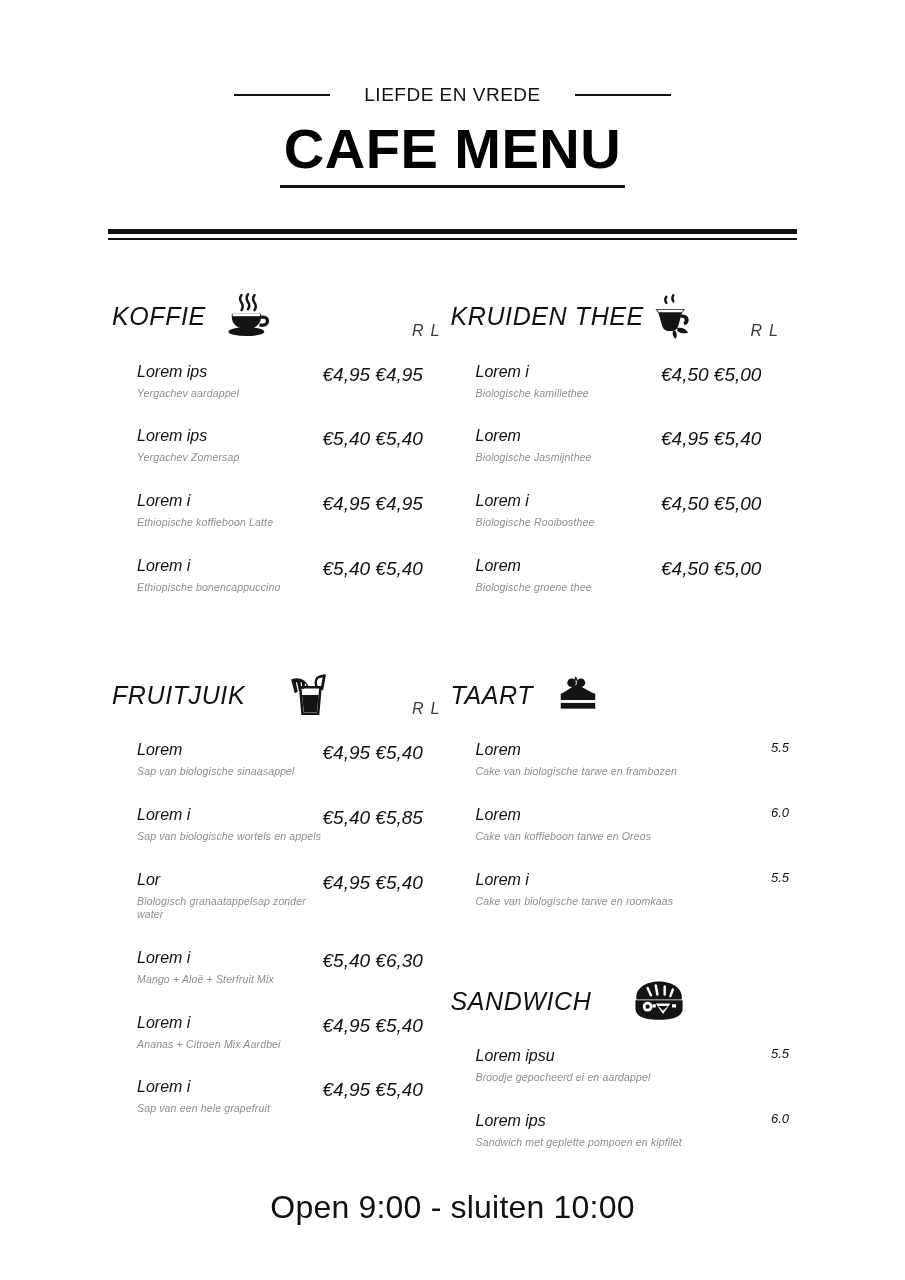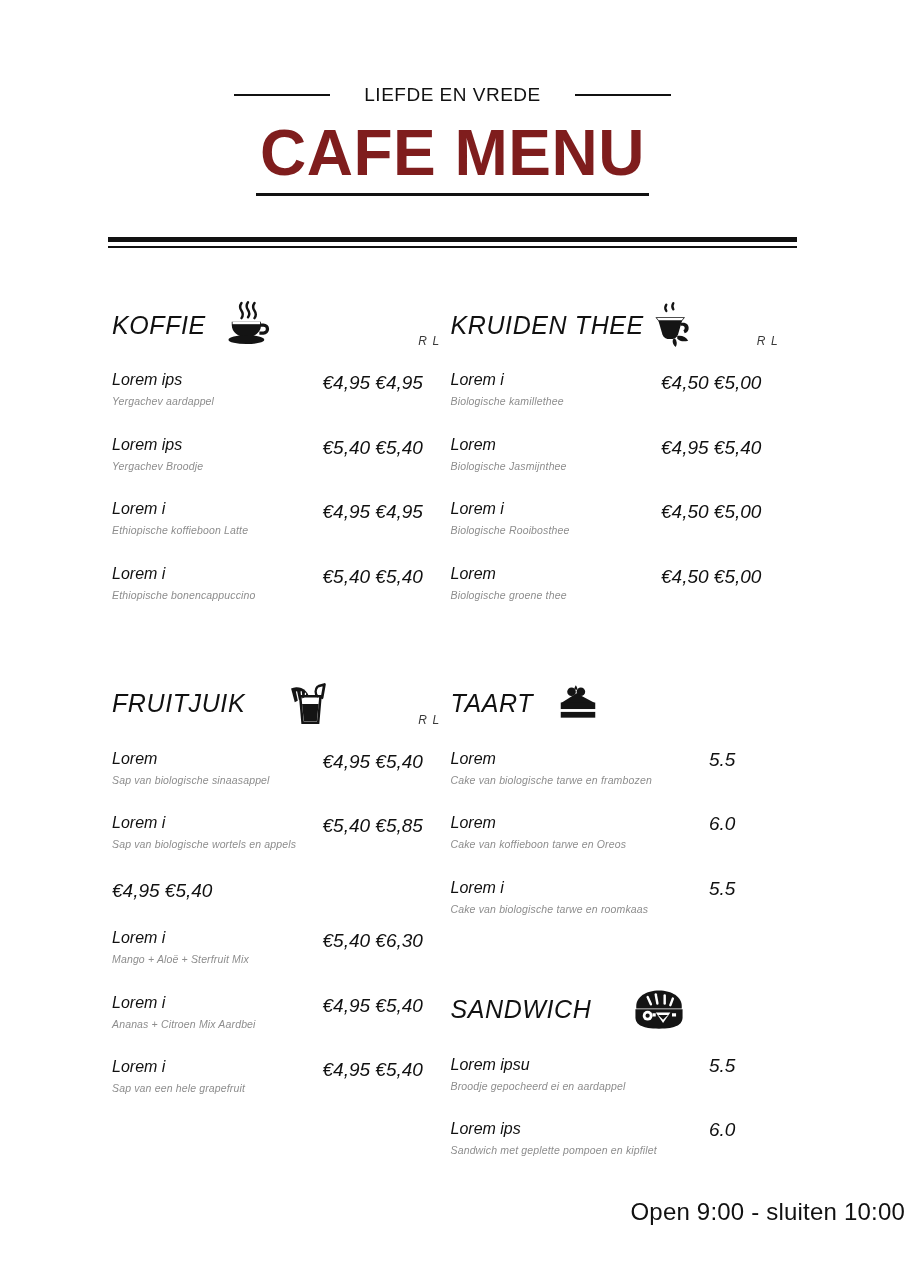--- a/index.html
+++ b/index.html
@@ -52,25 +52,25 @@
     white-space: nowrap;
   }
 
   .main-title-wrap {
     margin-top: 14px;
     display: inline-block;
     position: relative;
   }
 
   .main-title {
-    font-size: 64px;
+    font-size: 56px;
     font-weight: 700;
     letter-spacing: 0.5px;
     line-height: 1.05;
-    color: #7f1d1d;
+    color: #000000;
     padding: 0 4px 6px 4px;
     border-bottom: 3px solid #111;
   }
 
   
   .divider {
     margin: 41px auto 0 auto;
     width: 689px;
   }
   .divider .thick {
@@ -119,37 +119,37 @@
     display: flex;
     align-items: center;
     justify-content: center;
   }
   .section-icon svg { display: block; }
 
   .size-label {
     position: absolute;
     right: 10px;
     bottom: 8px;
-    font-size: 12px;
+    font-size: 16px;
     letter-spacing: 1.2px;
     color: #3a3a3a;
     font-weight: 400;
   }
 
   .items { margin-top: 14px; }
 
   .item {
     display: flex;
     align-items: flex-start;
     justify-content: space-between;
     margin-bottom: 26px;
   }
   .item:last-child { margin-bottom: 0; }
 
-  .item-text { flex: 1 1 auto; min-width: 0; }
+  .item-text { flex: 1 1 auto; min-width: 0; margin-left: 25px; }
 
   .item-name {
     font-size: 16px;
     font-weight: 400;
     color: #111;
     line-height: 1.25;
   }
 
   .item-desc {
     margin-top: 5px;
@@ -175,37 +175,38 @@
     padding-left: 0;
   }
   .col-right .item-price {
     width: 128px;
     text-align: left;
   }
 
   
   .section-single .item-price {
     width: 80px;
-    font-size: 19px;
+    text-align: right;
+    font-size: 13px;
     padding-top: 0;
   }
   .section-single .item { align-items: flex-start; }
 
   
   .section + .section { margin-top: 58px; }
   .col-right .section + .section { margin-top: 54px; }
 
   
   .footer {
     position: absolute;
     left: 0;
     right: 0;
     bottom: 54px;
-    text-align: right;
-    font-size: 24px;
+    text-align: center;
+    font-size: 32px;
     font-weight: 400;
     color: #111;
     letter-spacing: 0.2px;
   }
 </style>
 </head>
 <body>
 
 <div class="page">
 
@@ -252,21 +253,21 @@
           <div class="item">
             <div class="item-text">
               <div class="item-name">Lorem ips</div>
               <div class="item-desc">Yergachev aardappel</div>
             </div>
             <div class="item-price">€4,95 €4,95</div>
           </div>
           <div class="item">
             <div class="item-text">
               <div class="item-name">Lorem ips</div>
-              <div class="item-desc">Yergachev Broodje</div>
+              <div class="item-desc">Yergachev Zomersap</div>
             </div>
             <div class="item-price">€5,40 €5,40</div>
           </div>
           <div class="item">
             <div class="item-text">
               <div class="item-name">Lorem i</div>
               <div class="item-desc">Ethiopische koffieboon Latte</div>
             </div>
             <div class="item-price">€4,95 €4,95</div>
           </div>
@@ -313,20 +314,24 @@
             <div class="item-price">€4,95 €5,40</div>
           </div>
           <div class="item">
             <div class="item-text">
               <div class="item-name">Lorem i</div>
               <div class="item-desc">Sap van biologische wortels en appels</div>
             </div>
             <div class="item-price">€5,40 €5,85</div>
           </div>
           <div class="item">
+            <div class="item-text">
+              <div class="item-name">Lor</div>
+              <div class="item-desc">Biologisch granaatappelsap zonder water</div>
+            </div>
             <div class="item-price">€4,95 €5,40</div>
           </div>
           <div class="item">
             <div class="item-text">
               <div class="item-name">Lorem i</div>
               <div class="item-desc">Mango + Aloë + Sterfruit Mix</div>
             </div>
             <div class="item-price">€5,40 €6,30</div>
           </div>
           <div class="item">

